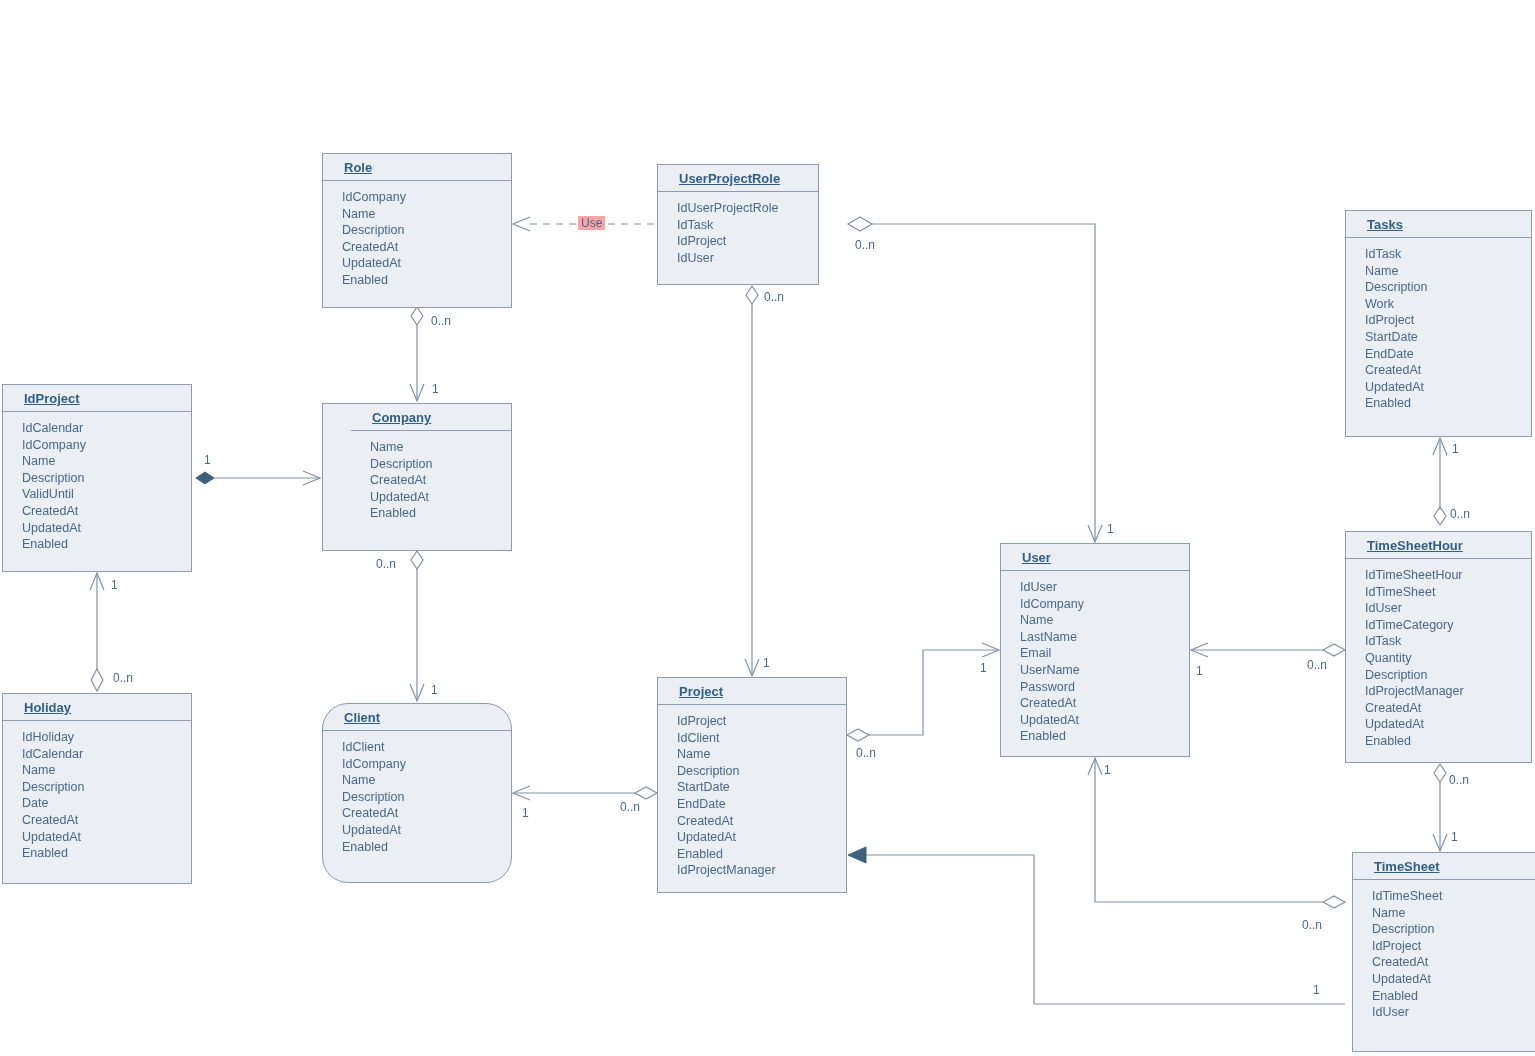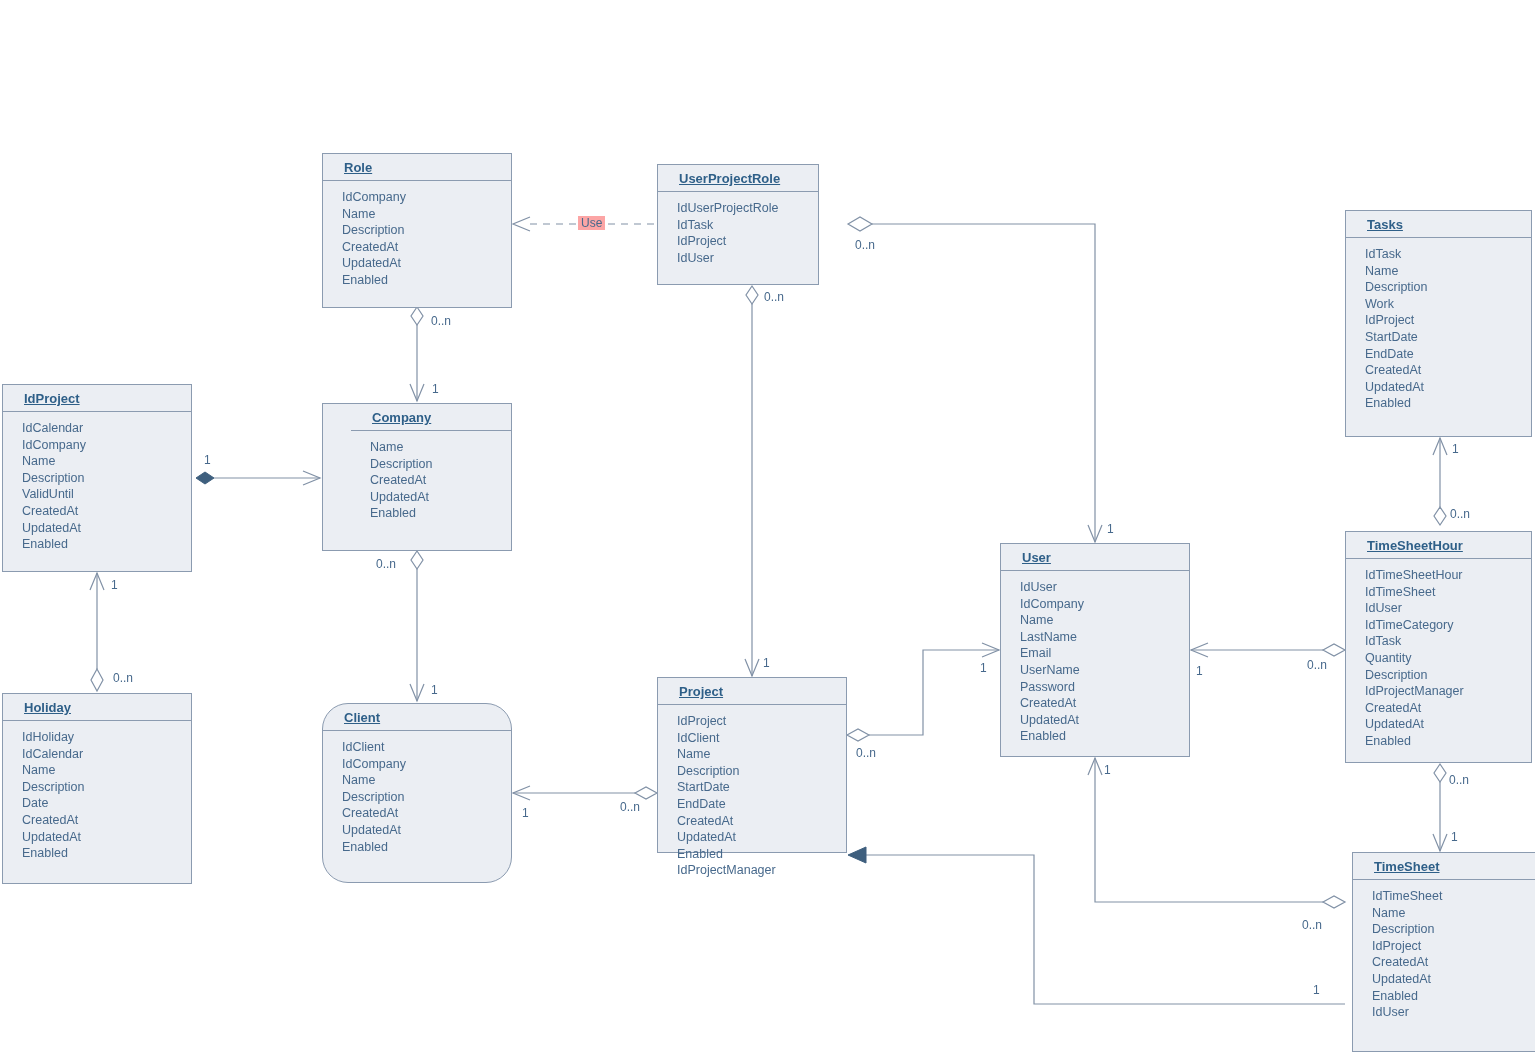--- a/index.html
+++ b/index.html
@@ -231,21 +231,21 @@
         <ul class="entity-fields">
           <li>IdClient</li>
           <li>IdCompany</li>
           <li>Name</li>
           <li>Description</li>
           <li>CreatedAt</li>
           <li>UpdatedAt</li>
           <li>Enabled</li>
         </ul>
       </div>
-      <div class="entity" style="left: 657px; top: 677px; width: 190px; height: 176px;">
+      <div class="entity" style="left: 657px; top: 677px; width: 190px; height: 216px;">
         <div class="entity-title">Project</div>
         <ul class="entity-fields">
           <li>IdProject</li>
           <li>IdClient</li>
           <li>Name</li>
           <li>Description</li>
           <li>StartDate</li>
           <li>EndDate</li>
           <li>CreatedAt</li>
           <li>UpdatedAt</li>

